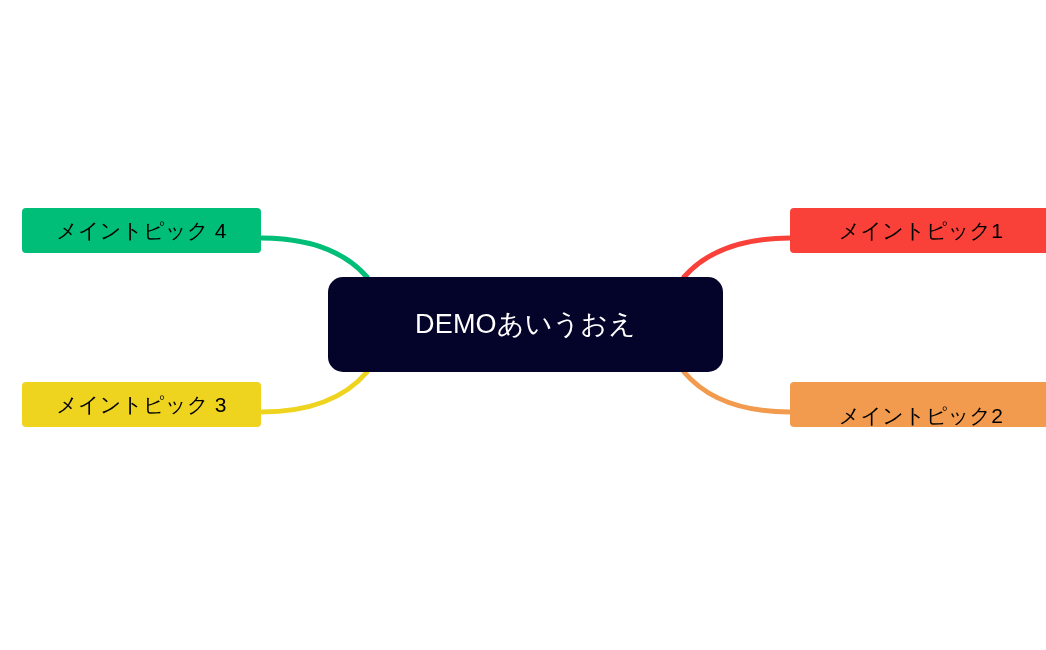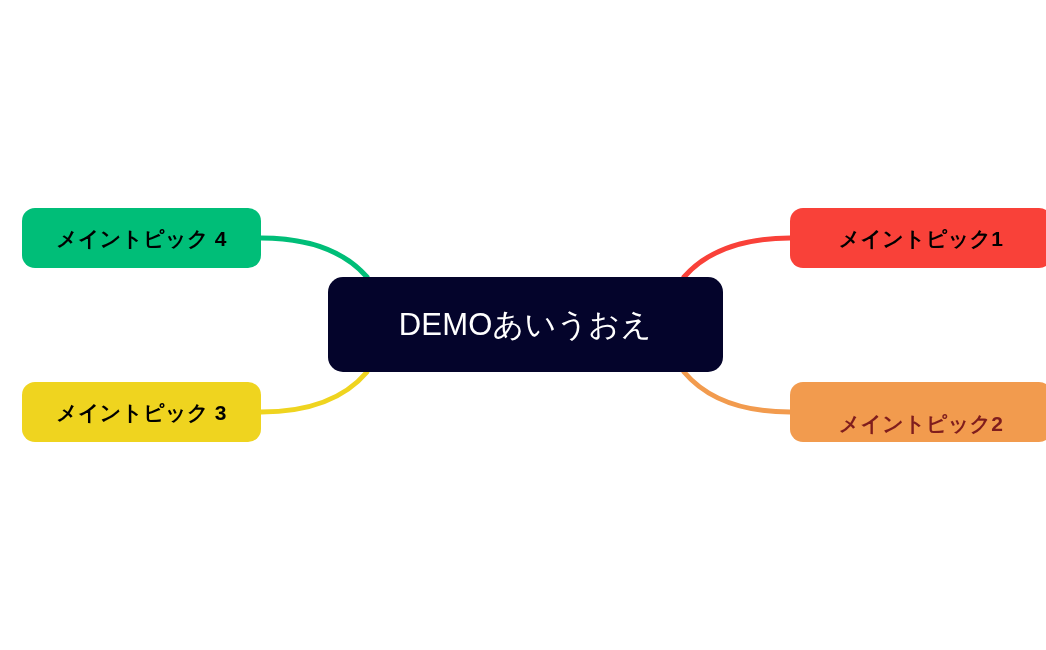--- a/index.html
+++ b/index.html
@@ -45,30 +45,29 @@
     left: 328px;
     top: 277px;
     width: 395px;
     height: 95px;
     background: #04042b;
     border-radius: 15px;
     z-index: 3;
   }
   #root-node .node-label {
     color: #ffffff;
-    font-size: 31px;
+    font-size: 27px;
     letter-spacing: 0.2px;
   }
   
   .branch {
     width: 239px;
-    height: 60px;
-    border-radius: 13px;
+    height: 45px;
+    border-radius: 4px;
     z-index: 3;
-    font-weight: bold;
   }
   .branch .node-label {
     font-size: 21px;
     letter-spacing: 0.3px;
   }
   #node-topic4 {
     left: 22px;
     top: 208px;
     background: #00be78;
   }
@@ -88,21 +87,21 @@
     background: #f94139;
   }
   #node-topic1 .node-label { color: #000000; }
 
   #node-topic2 {
     left: 790px;
     top: 382px;
     width: 262px;
     background: #f29b4e;
   }
-  #node-topic2 .node-label { color: #7f1d1d; margin-top: 22px; }
+  #node-topic2 .node-label { color: #000000; margin-top: 22px; }
 </style>
 </head>
 <body>
 
 <div id="canvas">
 
   <svg id="connectors" viewBox="0 0 1046 650" width="1046" height="650" xmlns="http://www.w3.org/2000/svg">
     <path fill="none" stroke="#00be78" stroke-width="5" stroke-linecap="round" d="M 261 238 C 310 238 345 252 367 277"></path>
     <path fill="none" stroke="#efd41f" stroke-width="5" stroke-linecap="round" d="M 261 412 C 310 412 345 398 367 372"></path>
     <path fill="none" stroke="#f94139" stroke-width="5" stroke-linecap="round" d="M 790 238 C 741 238 706 252 684 277"></path>

